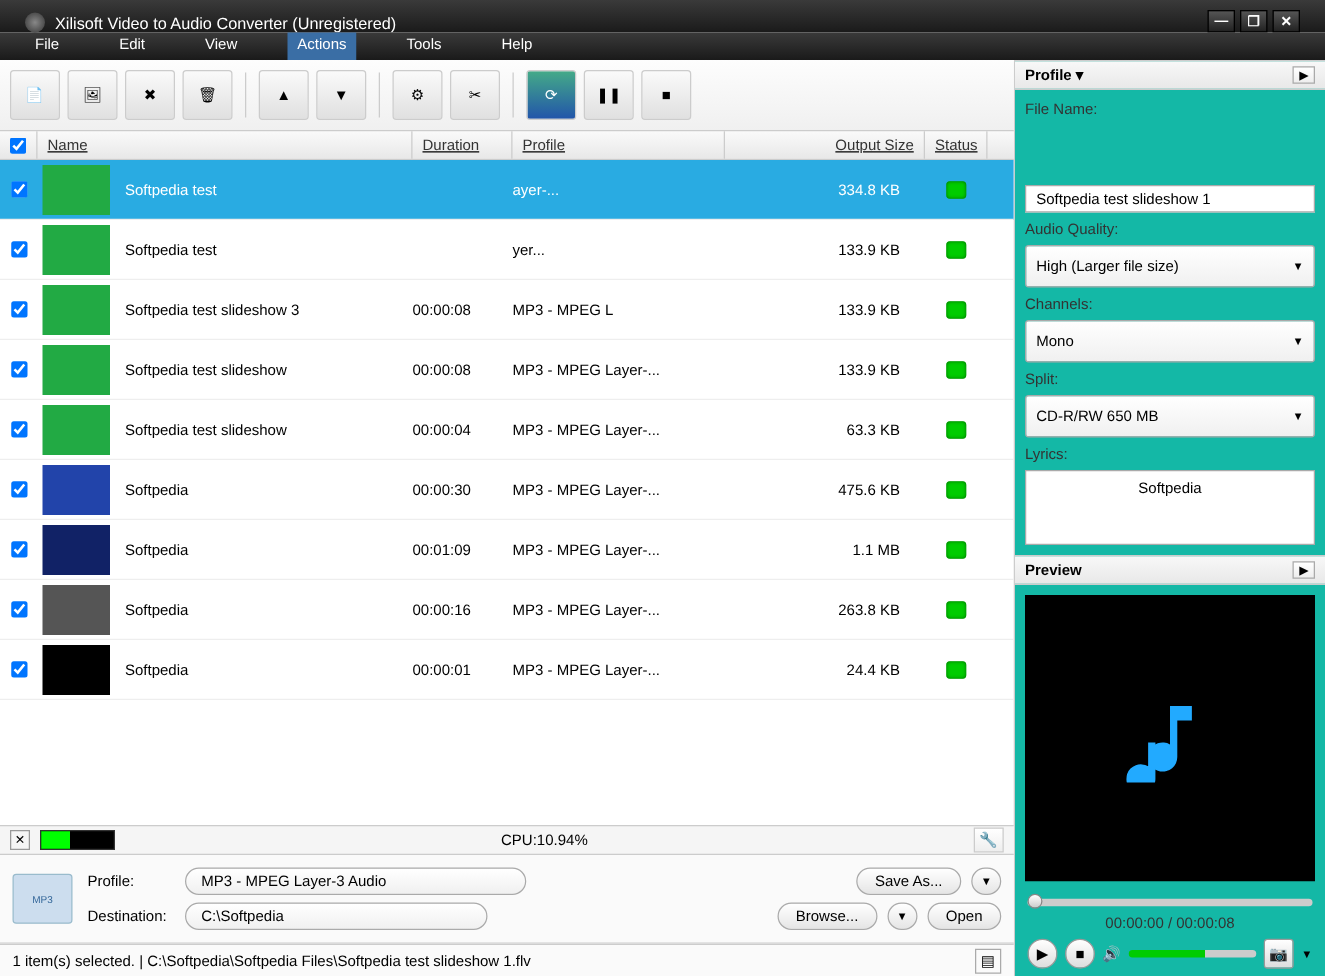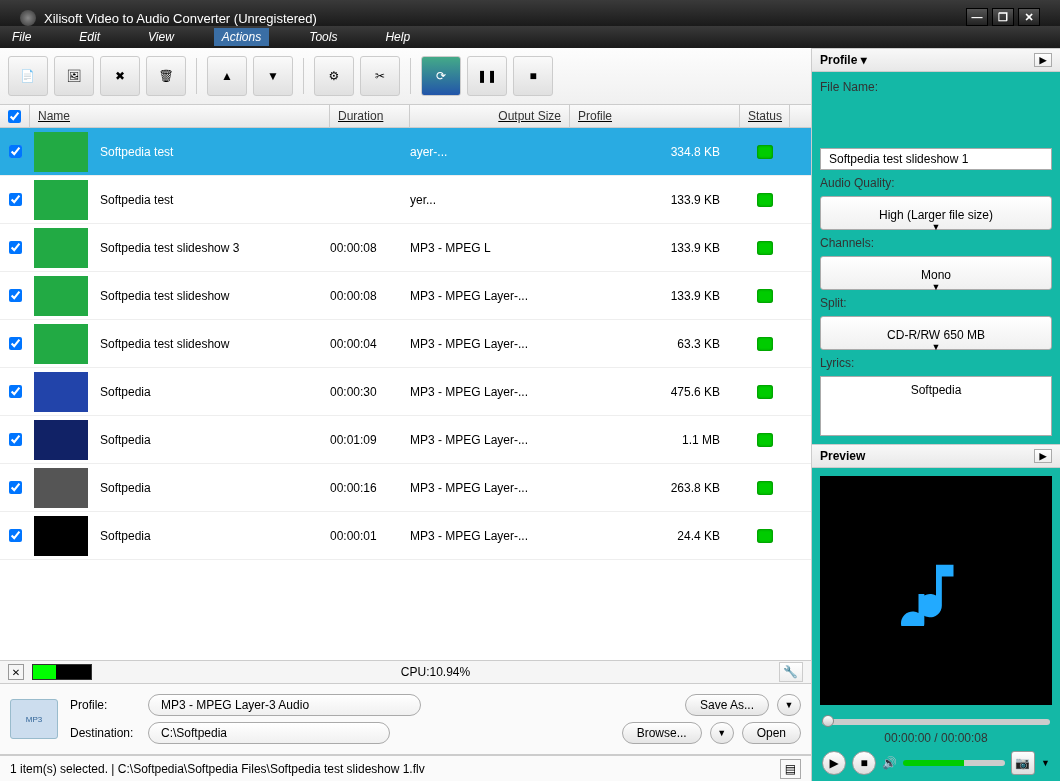--- a/index.html
+++ b/index.html
@@ -3,21 +3,21 @@
 <meta charset="utf-8">
 <style>
 * { box-sizing: border-box; margin: 0; padding: 0; font-family: 'Segoe UI', Tahoma, sans-serif; font-size: 12px; }
 body { background: #f0f0f0; width: 1060px; height: 781px; overflow: hidden; }
 .window { width: 1060px; height: 781px; background: #fff; display: flex; flex-direction: column; }
 .titlebar { height: 26px; background: linear-gradient(#3a3a3a, #1a1a1a); color: #fff; display: flex; align-items: flex-end; padding: 0 20px; }
 .titlebar-icon { width: 16px; height: 16px; background: radial-gradient(circle,#888,#333); border-radius: 50%; margin-right: 8px; }
 .titlebar-title { flex: 1; font-size: 13px; }
 .win-controls { display: flex; gap: 4px; }
 .win-btn { width: 22px; height: 18px; background: linear-gradient(#555,#222); border: 1px solid #000; display: flex; align-items: center; justify-content: center; color: #fff; font-weight: bold; font-size: 11px; cursor: pointer; }
-.menubar { height: 22px; background: linear-gradient(#3a3a3a, #1a1a1a); display: flex; align-items: center; padding: 0 4px; gap: 32px; font-style: italic; }
+.menubar { height: 22px; background: linear-gradient(#3a3a3a, #1a1a1a); display: flex; padding: 0 20px; gap: 32px; }
 .menu-item { color: #fff; cursor: pointer; padding: 2px 8px; }
 .menu-item.active { background: #3a6ea5; }
 .content { flex: 1; display: flex; background: #fff; }
 .main-area { flex: 1; display: flex; flex-direction: column; border-right: 1px solid #ccc; }
 .toolbar { height: 56px; display: flex; align-items: center; padding: 4px 8px; gap: 6px; background: linear-gradient(#fdfdfd,#f0f0f0); }
 .tb-btn { width: 40px; height: 40px; background: linear-gradient(#fafafa,#e0e0e0); border: 1px solid #ccc; border-radius: 3px; display: flex; align-items: center; justify-content: center; cursor: pointer; }
 .tb-sep { width: 1px; height: 36px; background: #ccc; margin: 0 4px; }
 .table-header { height: 24px; background: linear-gradient(#fafafa,#e8e8e8); border-top: 1px solid #ccc; border-bottom: 1px solid #ccc; display: flex; align-items: center; text-decoration: underline; }
 .th { padding: 0 8px; border-right: 1px solid #ccc; height: 100%; display: flex; align-items: center; color: #333; }
 .th-check { width: 30px; justify-content: center; }
@@ -49,21 +49,21 @@
 .field-row { display: flex; align-items: center; gap: 8px; }
 .field-label { width: 70px; }
 .combo { flex: 1; height: 22px; background: linear-gradient(#fff,#f0f0f0); border: 1px solid #aaa; border-radius: 11px; padding: 0 12px; display: flex; align-items: center; max-width: 430px; }
 .btn-round { height: 22px; padding: 0 14px; background: linear-gradient(#fff,#e5e5e5); border: 1px solid #aaa; border-radius: 11px; cursor: pointer; display: flex; align-items: center; }
 .btn-dd { width: 24px; height: 22px; background: linear-gradient(#fff,#e5e5e5); border: 1px solid #aaa; border-radius: 11px; display: flex; align-items: center; justify-content: center; cursor: pointer; }
 .statusbar { height: 26px; display: flex; align-items: center; padding: 0 10px; border-top: 1px solid #ccc; background: #fafafa; justify-content: space-between; }
 .sidebar { width: 248px; display: flex; flex-direction: column; background: #14b8a6; }
 .panel-header { height: 24px; background: linear-gradient(#f8f8f8,#e8e8e8); border-bottom: 1px solid #ccc; border-top: 1px solid #ccc; display: flex; align-items: center; padding: 0 8px; font-weight: bold; justify-content: space-between; }
 .panel-body { padding: 8px; display: flex; flex-direction: column; gap: 6px; }
 .sb-label { color: #333; }
-.sb-combo { height: 34px; background: linear-gradient(#fff,#f0f0f0); border: 1px solid #aaa; border-radius: 3px; padding: 11px 8px; display: flex; align-items: center; justify-content: space-between; flex-direction: column; }
+.sb-combo { height: 34px; background: linear-gradient(#fff,#f0f0f0); border: 1px solid #aaa; border-radius: 3px; padding: 11px 8px; display: flex; align-items: center; justify-content: space-between; }
 .sb-field { height: 22px; background: #fff; border: 1px solid #aaa; padding: 0 8px; display: flex; align-items: center; margin-top: 48px; }
 .lyrics-box { height: 60px; background: #fff; border: 1px solid #aaa; display: flex; align-items: flex-start; justify-content: center; padding: 6px; }
 .preview-area { flex: 1; background: #000; margin: 8px; display: flex; align-items: center; justify-content: center; min-height: 170px; }
 .note-icon { width: 70px; height: 70px; color: #2af; }
 .preview-controls { padding: 6px 10px; display: flex; flex-direction: column; gap: 6px; }
 .time-slider { height: 6px; background: #ccc; border-radius: 3px; position: relative; }
 .time-thumb { position: absolute; left: 0; top: -4px; width: 12px; height: 12px; background: linear-gradient(#fff,#ccc); border: 1px solid #888; border-radius: 50%; }
 .time-text { text-align: center; color: #333; }
 .pc-row { display: flex; align-items: center; gap: 6px; }
 .pc-btn { width: 24px; height: 24px; background: linear-gradient(#fff,#ddd); border: 1px solid #999; border-radius: 50%; display: flex; align-items: center; justify-content: center; cursor: pointer; }
@@ -113,22 +113,22 @@
         <div class="tb-btn">❚❚</div>
         <div class="tb-btn">■</div>
       </div>
 
       <div class="table-header">
         <div class="th th-check">
             <input type="checkbox" class="chk" checked="" style="">
           </div>
         <div class="th th-name">Name</div>
         <div class="th th-dur">Duration</div>
+        <div class="th th-prof">Profile</div>
         <div class="th th-size">Output Size</div>
-        <div class="th th-prof">Profile</div>
         <div class="th th-status">Status</div>
       </div>
 
       <div class="rows" id="rows">
           <div class="row selected">
             <div class="cell-check">
               <input type="checkbox" class="chk" checked="" style="">
             </div>
             <div class="cell-thumb" style="background:#2a4;"></div>
             <div class="cell-name">Softpedia test</div>

